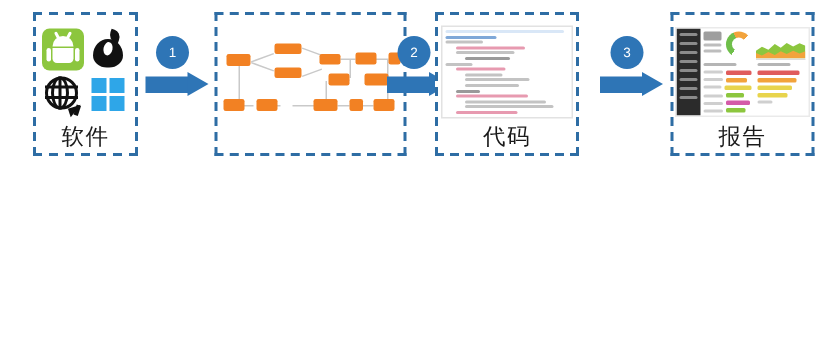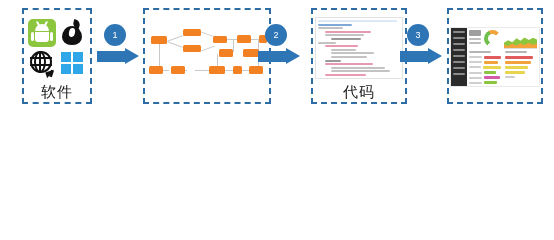--- a/index.html
+++ b/index.html
@@ -120,21 +120,21 @@
 
   
   #stage-flow{left:143px;top:8px;width:128px;height:96px;}
   .flowchart{position:relative;width:120px;height:58px;}
   .fnode{
     position:absolute;background:#F28123;border-radius:1.5px;
   }
   .fline{position:absolute;background:#c9c9c9;}
 
   
-  #stage-code{left:311px;top:8px;width:96px;height:96px;}
+  #stage-code{left:290px;top:8px;width:96px;height:96px;}
   .codewin{
     position:relative;width:88px;height:62px;background:#ffffff;
     border:1px solid #e2e2e2;box-sizing:border-box;overflow:hidden;
     padding:2px 2px 0 2px;
   }
   .cl{height:2px;margin-bottom:1.6px;border-radius:1px;}
   .cl.hl{background:#D9E7F7;}
   .cl.blue{background:#7FA8D8;}
   .cl.pink{background:#E79AB0;}
   .cl.gray{background:#c3c3c3;}
@@ -421,15 +421,16 @@
                 </div>
               <div class="brow">
                   <span class="lb" style="width:30%;"></span>
                 </div>
             </div>
           </div>
         </div>
 
       </div>
     </div>
+    <div class="stage-label">报告</div>
   </div>
 
 </div>
 
 </body></html>

